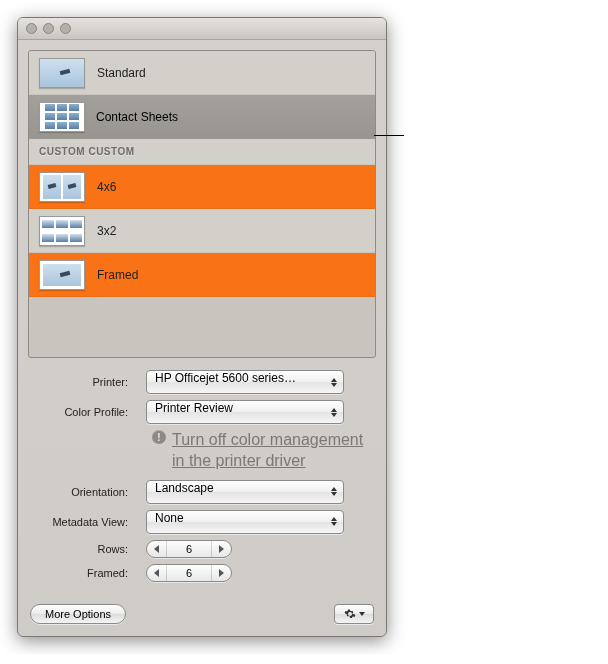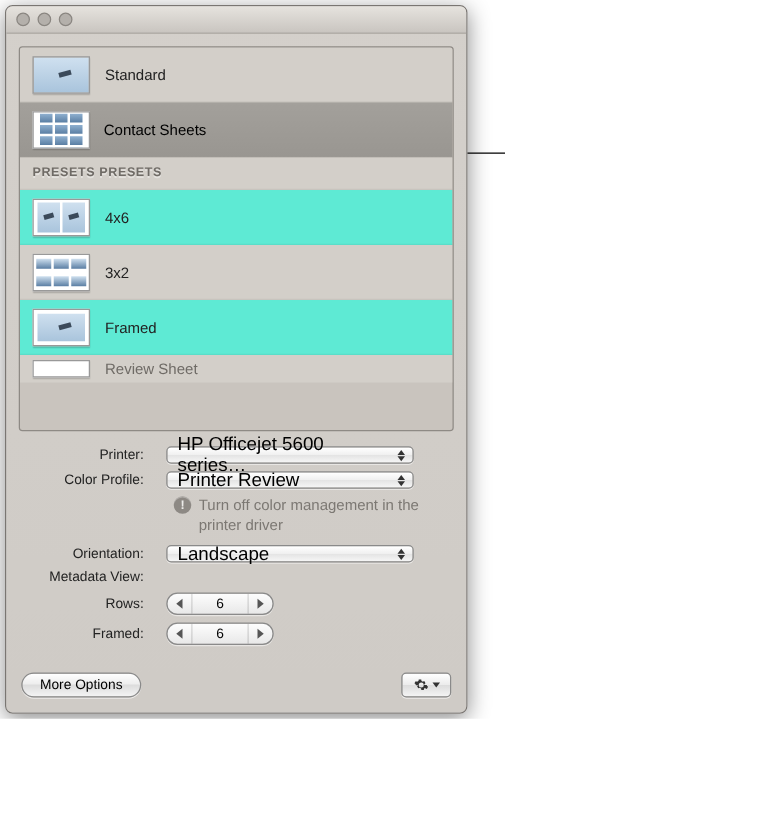--- a/index.html
+++ b/index.html
@@ -1,20 +1,20 @@
 <!DOCTYPE html>
 <html><head>
 <meta charset="utf-8">
 <style>
 * { box-sizing: border-box; margin: 0; padding: 0; }
 body { font-family: "Lucida Grande", "Helvetica Neue", Arial, sans-serif; font-size: 11px; background: #fff; }
 
 .window {
   width: 370px;
-  margin: 4px;
+  margin: 17px;
   background: linear-gradient(#d4d0cb, #cfcbc6);
   border: 1px solid #7a7672;
   border-radius: 6px;
   box-shadow: 0 4px 18px rgba(0,0,0,.45);
   overflow: hidden;
 }
 
 .titlebar {
   height: 22px;
   background: linear-gradient(#e6e3de, #c9c5c0);
@@ -36,21 +36,21 @@
 }
 .preset-row {
   display: flex;
   align-items: center;
   gap: 12px;
   padding: 6px 10px;
   height: 44px;
   background: #d3cfc9;
   border-bottom: 1px solid rgba(0,0,0,.05);
 }
-.preset-row.alt { background: #5eead4; }
+.preset-row.alt { background: #f97316; }
 .preset-row.selected { background: linear-gradient(#a3a09b,#999691); color: #000; gap: 11px; }
 .preset-row.header {
   height: 26px;
   font-size: 10px;
   letter-spacing: .05em;
   color: #6f6b66;
   font-weight: bold;
   text-shadow: 0 1px 0 rgba(255,255,255,.4);
 }
 .preset-row.cut { height: 22px; border-bottom: none; }
@@ -88,30 +88,30 @@
   margin-bottom: 6px;
 }
 .form-label {
   width: 116px;
   text-align: right;
   padding-right: 18px;
   color: #222;
 }
 .aqua-select {
   flex: 0 0 198px;
-  height: 14px;
+  height: 24px;
   background: linear-gradient(#ffffff, #f0f0f0 49%, #e3e3e3 50%, #f6f6f6);
   border: 1px solid #8a8a8a;
   border-radius: 4px;
   box-shadow: inset 0 1px 0 rgba(255,255,255,.8), 0 1px 0 rgba(255,255,255,.5);
   display: flex;
-  align-items: center;
+  align-items: flex-start;
   padding: 0 18px 0 8px;
   position: relative;
-  font-size: 15px;
+  font-size: 12px;
   color: #000;
   cursor: default;
 }
 .aqua-select .arrows {
   position: absolute; right: 2px; top: 1px; bottom: 1px; width: 15px;
   display: flex; flex-direction: column; align-items: center; justify-content: center;
   gap: 1px;
 }
 .aqua-select .arrows::before, .aqua-select .arrows::after {
   content: ""; width: 0; height: 0; border-left: 3px solid transparent; border-right: 3px solid transparent;
@@ -119,21 +119,21 @@
 .aqua-select .arrows::before { border-bottom: 4px solid #333; }
 .aqua-select .arrows::after { border-top: 4px solid #333; }
 
 .hint-row { display:flex; align-items:flex-start; margin: 2px 0 8px 122px; gap:6px; }
 .hint-icon {
   width: 14px; height: 14px; border-radius: 50%; background:#8d8984; color:#ecebe9;
   font-weight:bold; display:flex; align-items:center; justify-content:center; font-size:10px;
   box-shadow: inset 0 1px 0 rgba(255,255,255,.3);
   flex-shrink: 0;
 }
-.hint-text { font-size: 12px; color: #7c7873; line-height: 1.3; }
+.hint-text { font-size: 16px; color: #7c7873; line-height: 1.3; text-decoration: underline; }
 
 .stepper {
   width: 86px; height: 18px;
   border: 1px solid #8a8a8a; border-radius: 9px;
   background: linear-gradient(#fdfdfd,#e8e8e8);
   box-shadow: 0 1px 0 rgba(255,255,255,.5);
   display: flex; align-items: center; overflow:hidden;
 }
 .stepper .sbtn { width: 20px; height:100%; display:flex; align-items:center; justify-content:center; cursor:default; }
 .stepper .sbtn.left { border-right:1px solid rgba(0,0,0,.15); }
@@ -195,21 +195,21 @@
             <span></span>
             <span></span>
             <span></span>
             <span></span>
             <span></span>
             <span></span>
       </div>
       <span class="preset-label">Contact Sheets</span>
     </div>
     <div class="preset-row header">
-      <span class="preset-label">PRESETS PRESETS</span>
+      <span class="preset-label">CUSTOM CUSTOM</span>
     </div>
     <div class="preset-row alt">
       <div class="thumb twoup">
             <span></span>
             <span></span>
           </div>
       <span class="preset-label">4x6</span>
     </div>
     <div class="preset-row">
       <div class="thumb grid6">
@@ -221,24 +221,20 @@
             <span></span>
       </div>
       <span class="preset-label">3x2</span>
     </div>
     <div class="preset-row alt">
       <div class="thumb framed">
             <div></div>
           </div>
       <span class="preset-label">Framed</span>
     </div>
-    <div class="preset-row cut">
-      <div class="thumb blank" style="height:14px"></div>
-      <span class="preset-label" style="color:#6f6b66">Review Sheet</span>
-    </div>
   </div>
 
   <div class="form">
 
     <div class="form-row">
       <div class="form-label">Printer:</div>
       <div class="aqua-select">
         <span>HP Officejet 5600 series…</span>
         <span class="arrows"></span>
       </div>
@@ -261,20 +257,24 @@
     <div class="form-row">
       <div class="form-label">Orientation:</div>
       <div class="aqua-select">
         <span>Landscape</span>
         <span class="arrows"></span>
       </div>
     </div>
 
     <div class="form-row">
       <div class="form-label">Metadata View:</div>
+      <div class="aqua-select">
+        <span>None</span>
+        <span class="arrows"></span>
+      </div>
     </div>
 
     <div class="form-row">
       <div class="form-label">Rows:</div>
       <div class="stepper">
         <div class="sbtn left"></div>
         <div class="sval">6</div>
         <div class="sbtn right"></div>
       </div>
     </div>

